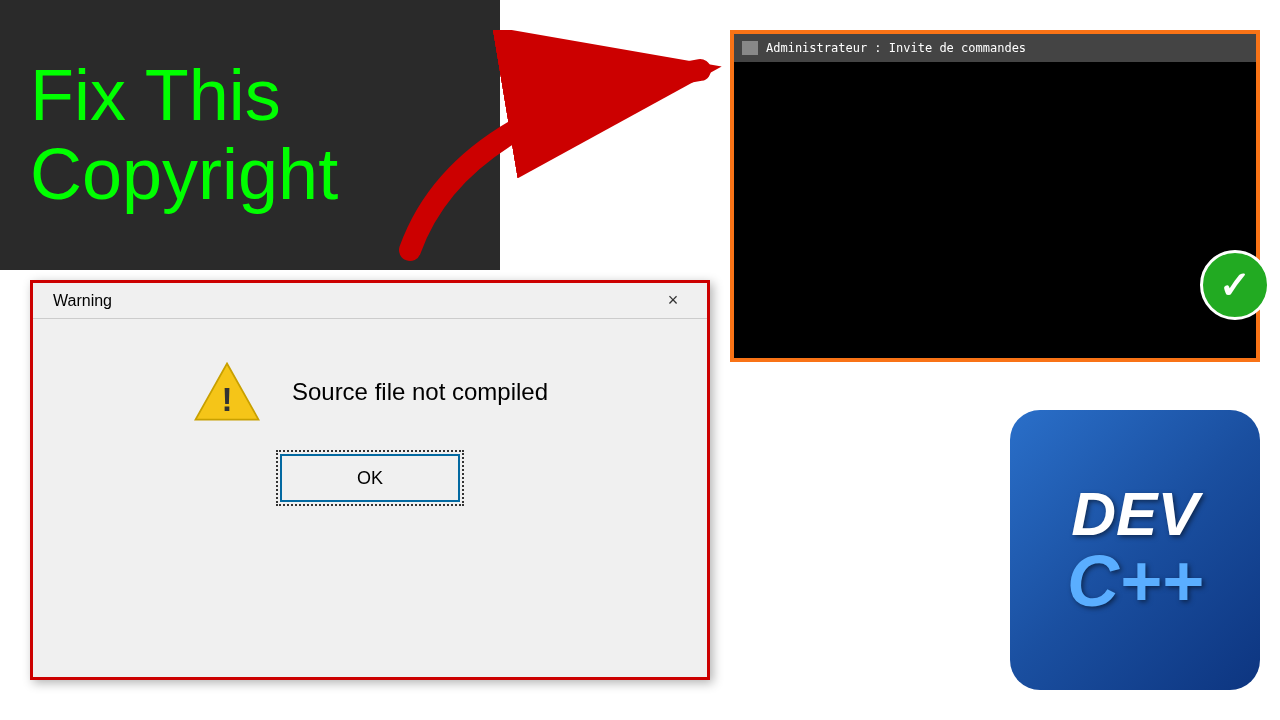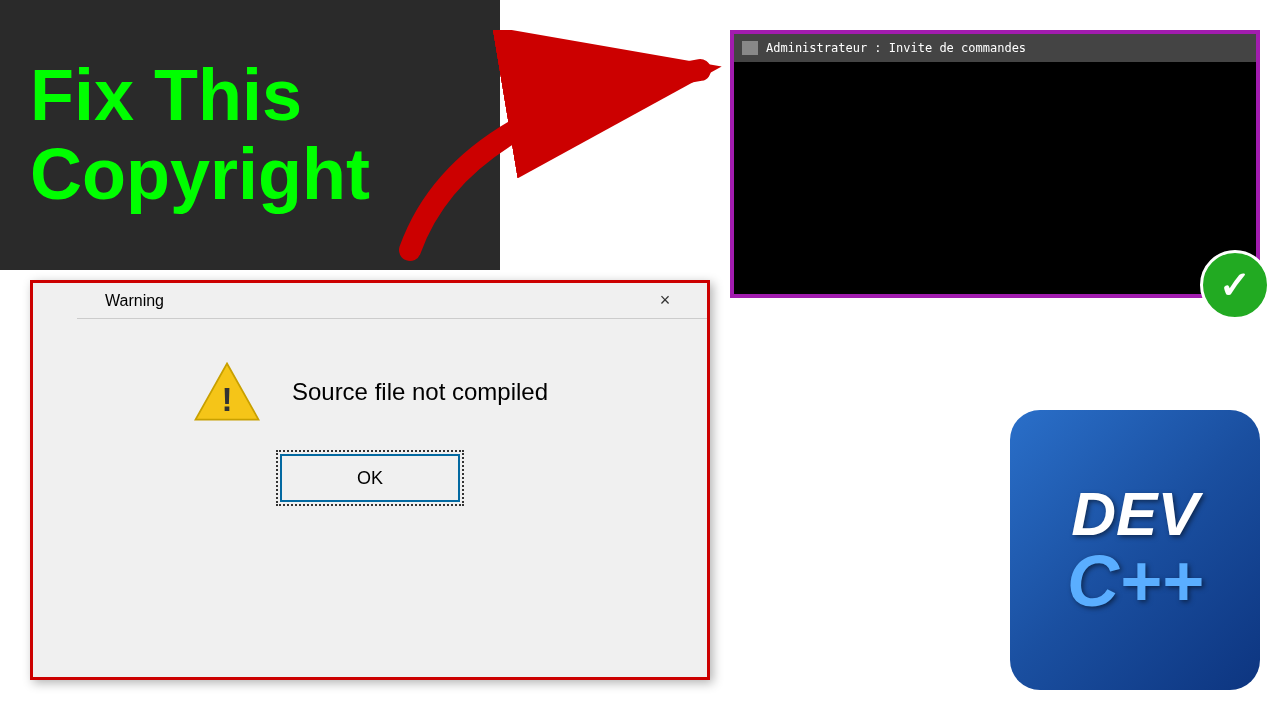--- a/index.html
+++ b/index.html
@@ -22,21 +22,21 @@
       background: #2a2a2a;
       display: flex;
       flex-direction: column;
       justify-content: center;
       padding: 20px 30px;
       z-index: 2;
     }
     .title-text {
       color: #00ff00;
       font-size: 72px;
-      font-weight: 700;
+      font-weight: 400;
       line-height: 1.1;
       font-family: Impact, Arial Black, sans-serif;
     }
 
     
     .arrow-container {
       position: absolute;
       top: 30px;
       left: 380px;
       width: 380px;
@@ -47,22 +47,22 @@
       width: 100%;
       height: 100%;
     }
 
     
     .cmd-window {
       position: absolute;
       top: 30px;
       right: 20px;
       width: 530px;
-      height: 268px;
-      border: 4px solid #a21caf;
+      height: 332px;
+      border: 4px solid #f97316;
       z-index: 2;
       background: #000000;
     }
     .cmd-titlebar {
       background: #444444;
       height: 28px;
       display: flex;
       align-items: center;
       padding: 0 8px;
       gap: 8px;
@@ -124,23 +124,22 @@
       border: 3px solid #cc0000;
       box-shadow: 3px 3px 10px rgba(0,0,0,0.3);
       z-index: 4;
     }
     .dialog-titlebar {
       background: #f0f0f0;
       height: 36px;
       display: flex;
       align-items: center;
       justify-content: space-between;
-      padding: 0 28px;
+      padding: 0 20px;
       border-bottom: 1px solid #cccccc;
-      margin-left: 44px;
     }
     .dialog-title {
       font-size: 16px;
       font-weight: normal;
       color: #000000;
       font-family: 'Segoe UI', Arial, sans-serif;
     }
     .dialog-close-btn {
       width: 28px;
       height: 24px;

